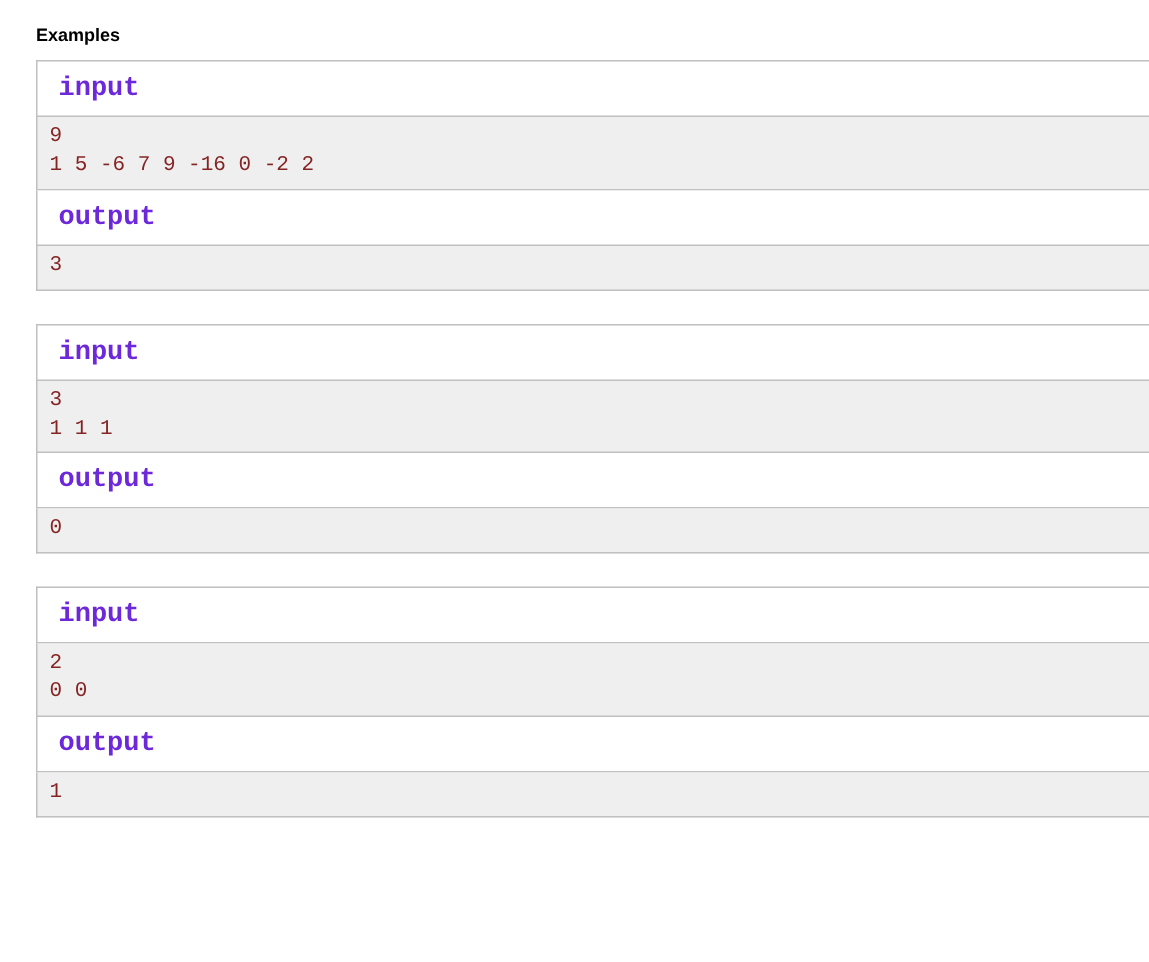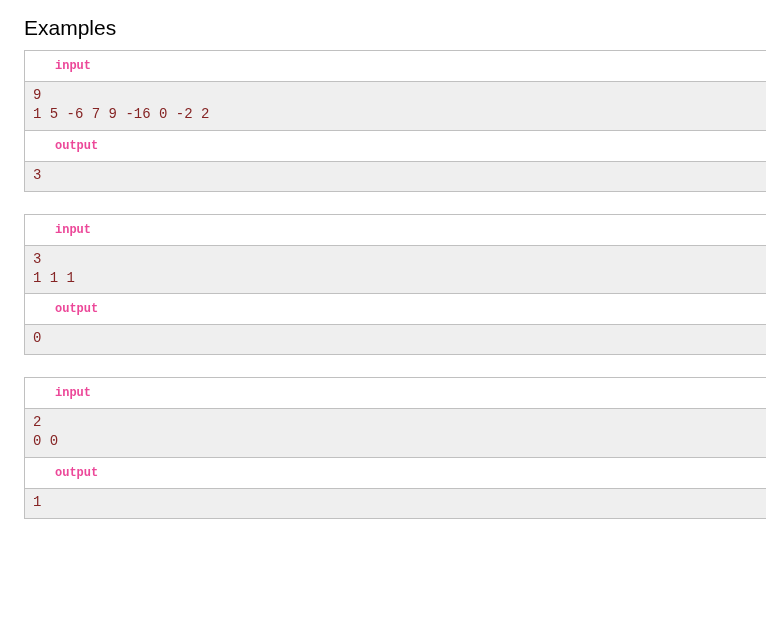--- a/index.html
+++ b/index.html
@@ -2,37 +2,37 @@
 <html><head>
   <meta charset="utf-8">
   <style>
     body {
       font-family: Arial, Helvetica, sans-serif;
       background: #ffffff;
       margin: 0;
       padding: 16px 0 16px 24px;
     }
     h3.section-title {
-      font-size: 21px;
-      font-weight: normal;
+      font-size: 12px;
+      font-weight: bold;
       margin: 0 0 10px 0;
       color: #000;
     }
     .example-block {
       margin-bottom: 22px;
     }
     .io-header {
       background: #ffffff;
       border: 1px solid #c0c0c0;
       border-right: none;
-      padding: 8px 30px;
+      padding: 8px 14px;
       font-family: Consolas, "Courier New", monospace;
-      font-size: 12px;
+      font-size: 18px;
       font-weight: bold;
-      color: #ec4899;
+      color: #6d28d9;
     }
     .io-content {
       background: #efefef;
       border: 1px solid #c0c0c0;
       border-right: none;
       border-top: none;
       padding: 4px 8px 6px 8px;
       font-family: Consolas, "Courier New", monospace;
       font-size: 14px;
       color: #852424;

